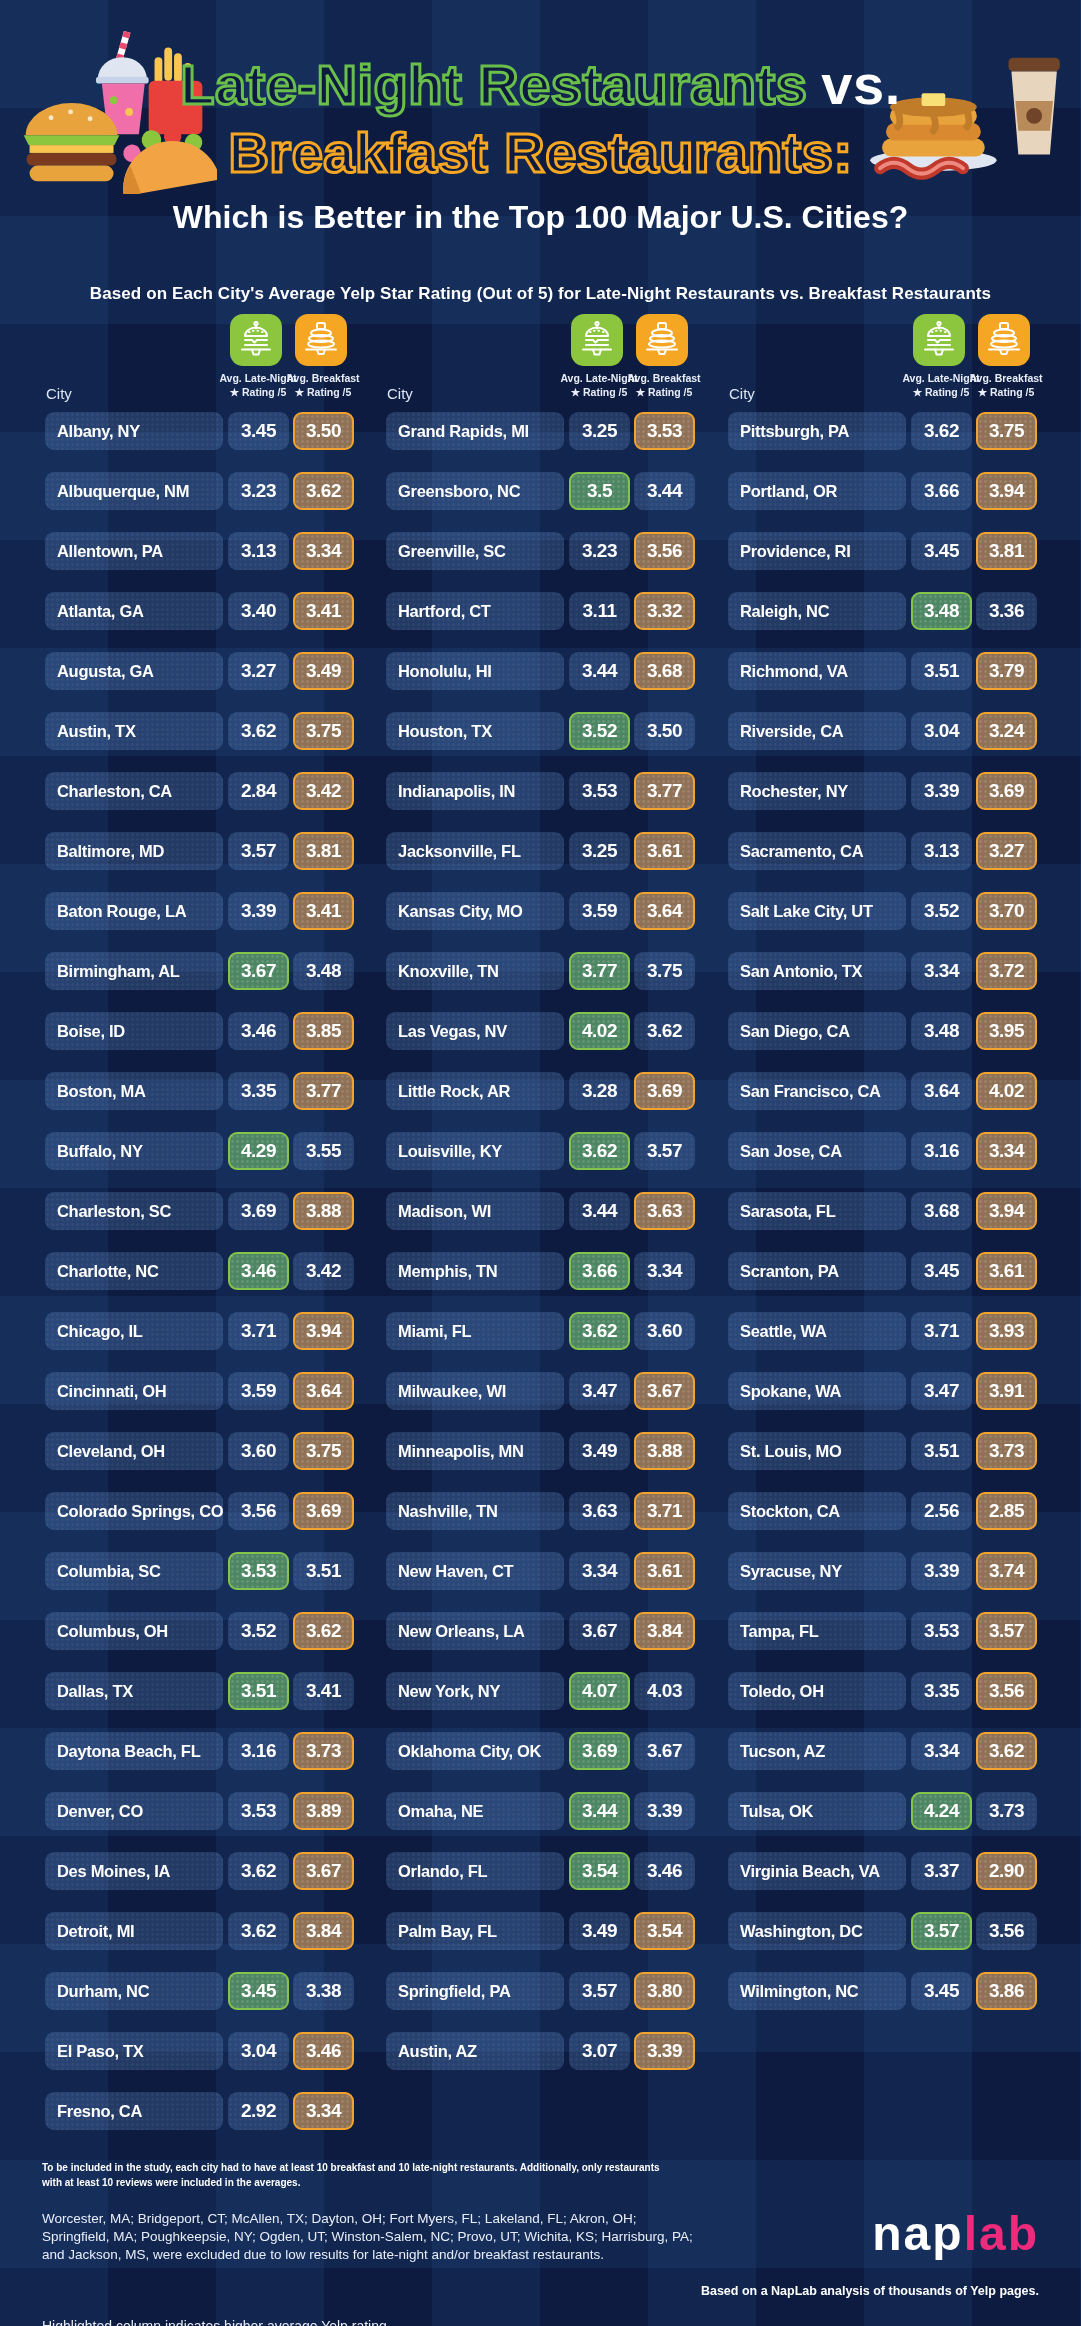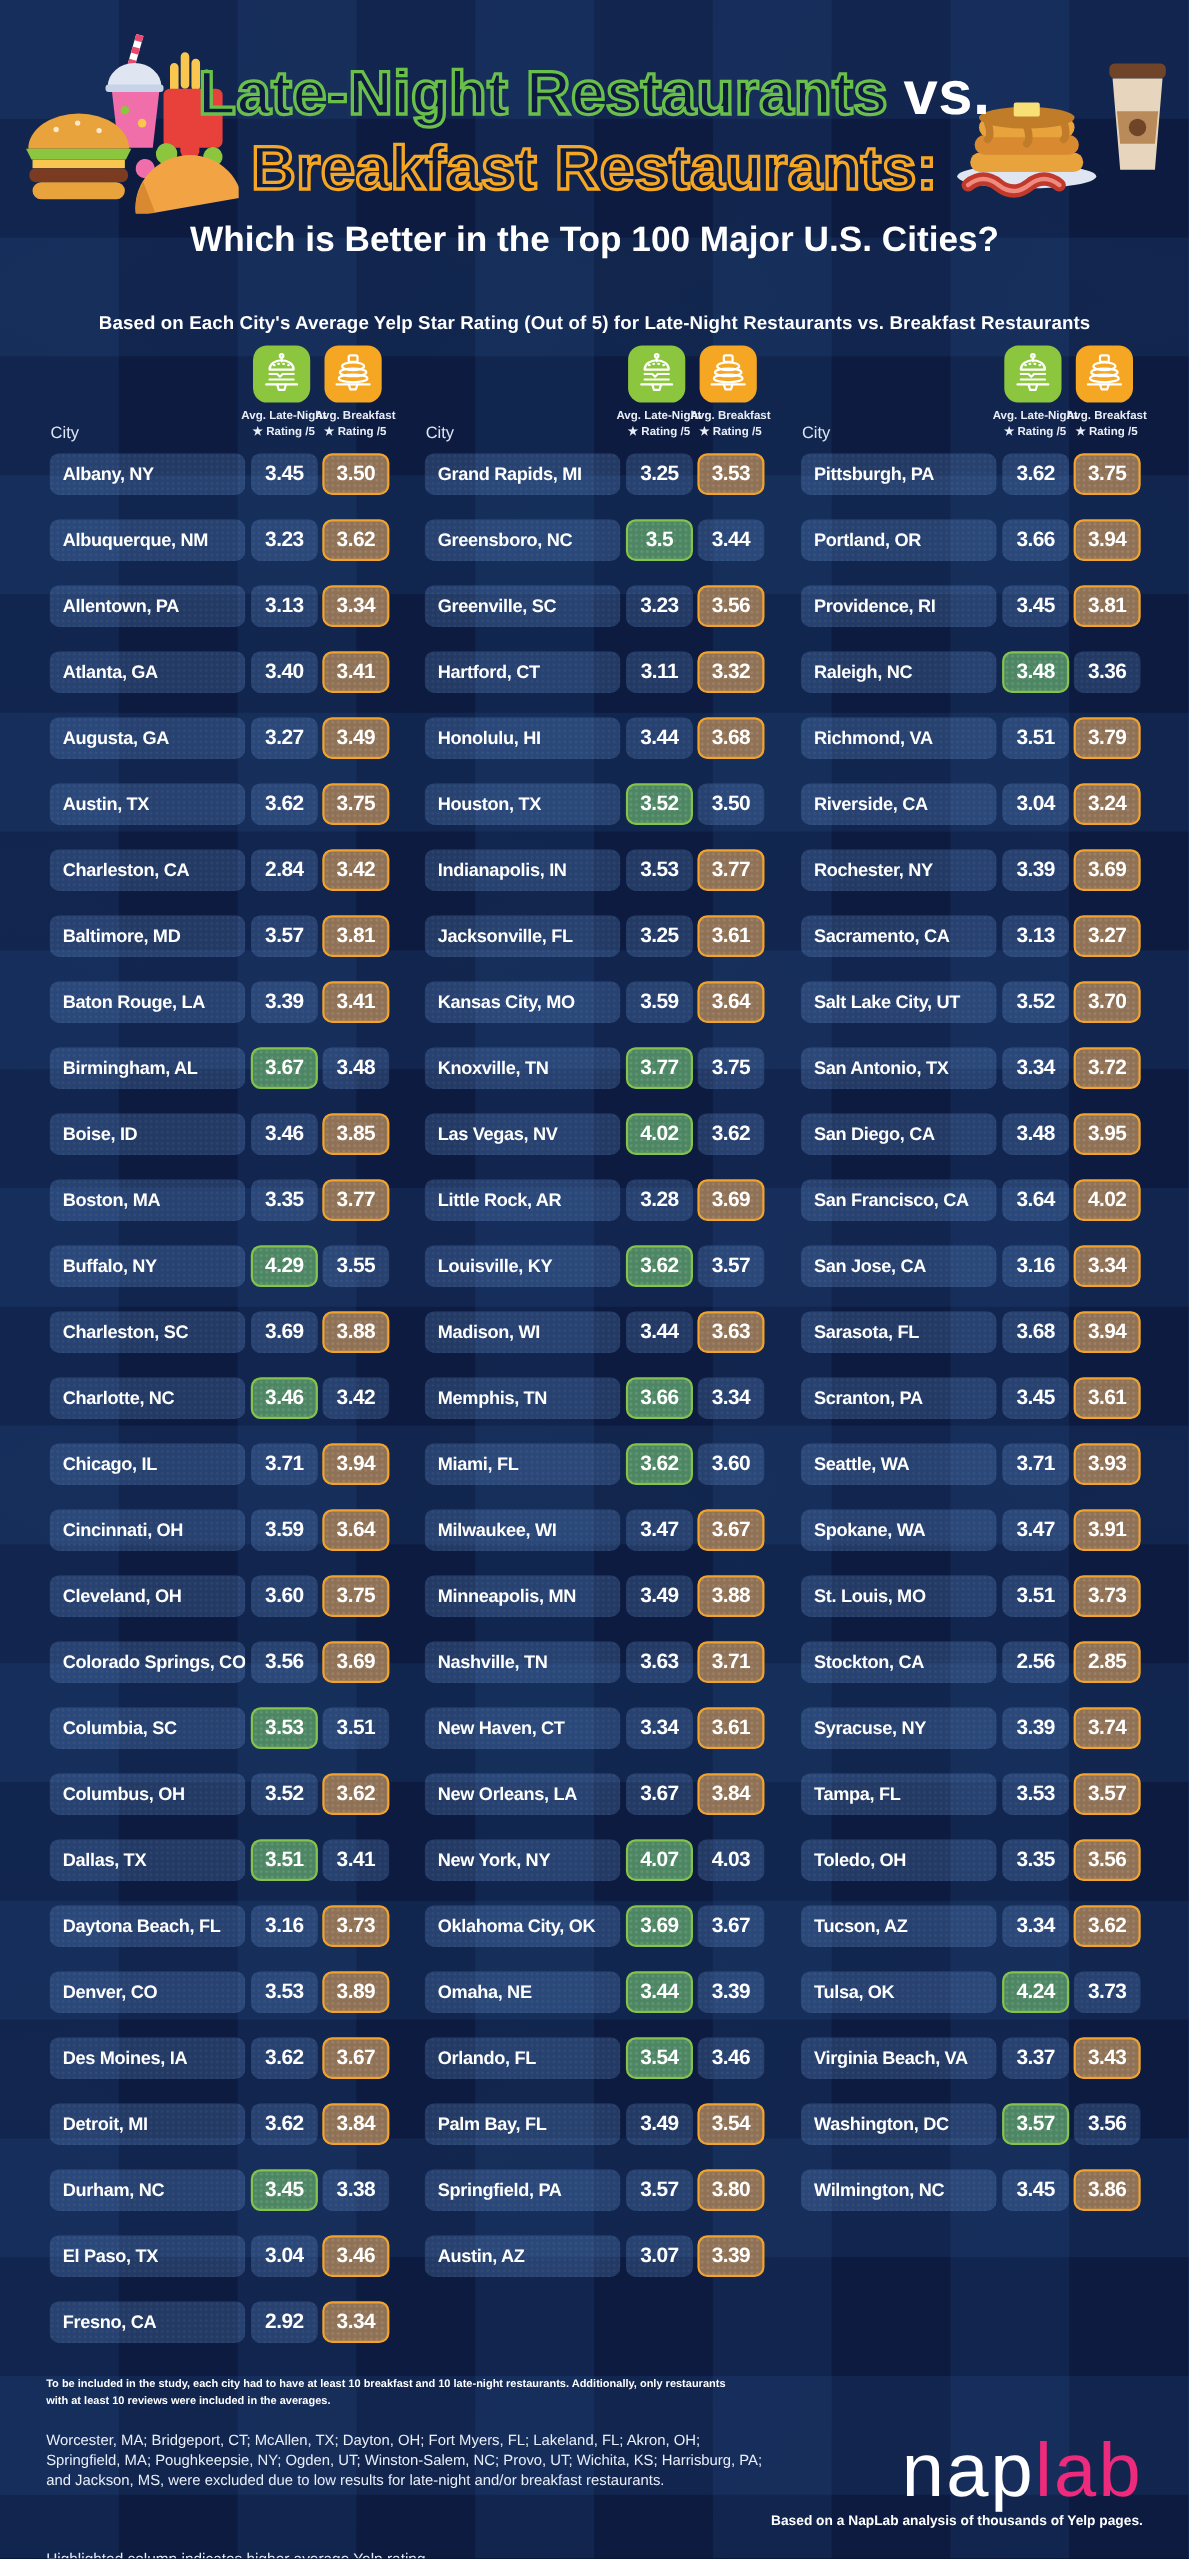--- a/index.html
+++ b/index.html
@@ -57,21 +57,21 @@
     background-image:radial-gradient(rgba(255,255,255,.12) 1px, transparent 1.6px);}
   .hl-orange{background-color:var(--bf-highlight-fill,#8f7155);
     border:2px solid var(--bf-highlight-border,#f2a32d);line-height:34px;
     background-image:radial-gradient(rgba(255,255,255,.12) 1px, transparent 1.6px);}
   
   .f-note{position:absolute;left:42px;top:2160px;width:640px;font-size:10px;
     font-weight:bold;line-height:1.5;}
   .f-excluded{position:absolute;left:42px;top:2210px;width:665px;font-size:13.5px;
     line-height:1.35;color:#e9eef8;}
   .f-highlight{position:absolute;left:42px;top:2278px;font-size:14px;color:#e9eef8;margin-top:40px;}
-  .logo{position:absolute;right:42px;top:2206px;font-size:69px;font-weight:normal;
+  .logo{position:absolute;right:42px;top:2206px;font-size:48px;font-weight:bold;
     letter-spacing:2px;white-space:nowrap;}
   .logo .lab{color:var(--logo-pink,#ed2a7b);}
   .f-attr{position:absolute;right:42px;top:2284px;font-size:12.5px;font-weight:bold;}
 </style>
 </head>
 <body>
 
 <div class="page">
 
   <div class="illus left">
@@ -729,21 +729,21 @@
 
   <div class="row">
     <div class="cell city">Tulsa, OK</div>
     <div class="cell val ln hl-green">4.24</div>
     <div class="cell val bf">3.73</div>
   </div>
 
   <div class="row">
     <div class="cell city">Virginia Beach, VA</div>
     <div class="cell val ln">3.37</div>
-    <div class="cell val bf hl-orange">3.43</div>
+    <div class="cell val bf hl-orange">2.90</div>
   </div>
 
   <div class="row">
     <div class="cell city">Washington, DC</div>
     <div class="cell val ln hl-green">3.57</div>
     <div class="cell val bf">3.56</div>
   </div>
 
   <div class="row">
     <div class="cell city">Wilmington, NC</div>

